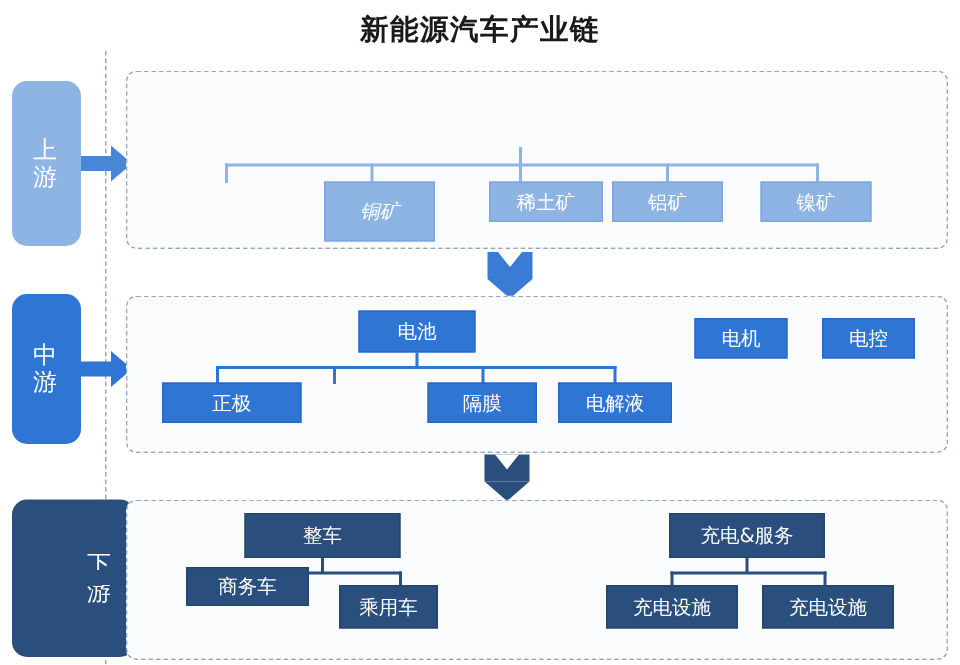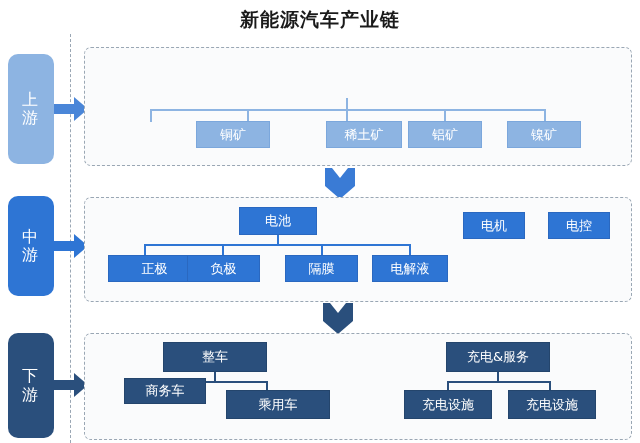--- a/index.html
+++ b/index.html
@@ -52,21 +52,21 @@
     justify-content: center;
     font-family: "DejaVu Sans", "Liberation Sans", sans-serif;
   }
   .tier-label span {
     display: block;
     width: 18px;
     word-break: break-all;
   }
   #tier-up    { left: 8px;  top: 54px;  height: 110px; background: #8db4e2; }
   #tier-mid   { left: 8px;  top: 196px; height: 100px; background: #2e75d4; }
-  #tier-down  { left: 8px;  top: 333px; height: 105px; background: #2a4f7c; }
+  #tier-down  { left: 8px;  top: 333px; height: 105px; background: #2a4f7c; padding-left: 36px; }
   
   .fat-arrow { position: absolute; }
   .fat-arrow .shaft {
     position: absolute;
     left: 0; top: 7px;
     width: 22px; height: 10px;
   }
   .fat-arrow .head {
     position: absolute;
     left: 20px; top: 0;
@@ -161,21 +161,21 @@
 
 
   <div class="ln ln-up" style="left:346px;top:98px;width:2px;height:12px;"></div>
   <div class="ln ln-up" style="left:150px;top:109px;width:396px;height:2px;"></div>
   <div class="ln ln-up" style="left:150px;top:109px;width:2px;height:13px;"></div>
   <div class="ln ln-up" style="left:247px;top:109px;width:2px;height:13px;"></div>
   <div class="ln ln-up" style="left:346px;top:109px;width:2px;height:13px;"></div>
   <div class="ln ln-up" style="left:444px;top:109px;width:2px;height:13px;"></div>
   <div class="ln ln-up" style="left:544px;top:109px;width:2px;height:13px;"></div>
 
-  <div class="node n-up" style="left:196px;top:121px;width:74px;height:27px;">铜矿</div>
+  <div class="node n-up" style="left:216px;top:121px;width:74px;height:40px;font-style:italic;">铜矿</div>
   <div class="node n-up" style="left:326px;top:121px;width:76px;height:27px;">稀土矿</div>
   <div class="node n-up" style="left:408px;top:121px;width:74px;height:27px;">铝矿</div>
   <div class="node n-up" style="left:507px;top:121px;width:74px;height:27px;">镍矿</div>
 
   <div class="chev" id="chev-1">
     <div class="bar"></div>
     <div class="notch"></div>
     <div class="tip"></div>
   </div>
 
@@ -191,21 +191,20 @@
   <div class="node n-mid" style="left:239px;top:207px;width:78px;height:28px;">电池</div>
 
   <div class="ln ln-mid" style="left:277px;top:235px;width:2px;height:10px;"></div>
   <div class="ln ln-mid" style="left:144px;top:244px;width:267px;height:2px;"></div>
   <div class="ln ln-mid" style="left:144px;top:244px;width:2px;height:12px;"></div>
   <div class="ln ln-mid" style="left:222px;top:244px;width:2px;height:12px;"></div>
   <div class="ln ln-mid" style="left:321px;top:244px;width:2px;height:12px;"></div>
   <div class="ln ln-mid" style="left:409px;top:244px;width:2px;height:12px;"></div>
 
   <div class="node n-mid" style="left:108px;top:255px;width:93px;height:27px;">正极</div>
-  <div class="node n-mid" style="left:187px;top:255px;width:73px;height:27px;">负极</div>
   <div class="node n-mid" style="left:285px;top:255px;width:73px;height:27px;">隔膜</div>
   <div class="node n-mid" style="left:372px;top:255px;width:76px;height:27px;">电解液</div>
 
   <div class="node n-mid" style="left:463px;top:212px;width:62px;height:27px;">电机</div>
   <div class="node n-mid" style="left:548px;top:212px;width:62px;height:27px;">电控</div>
 
   <div class="chev" id="chev-2">
     <div class="bar"></div>
     <div class="notch"></div>
     <div class="tip"></div>
@@ -219,21 +218,21 @@
     <div class="head"></div>
   </div>
   <div class="frame" id="frame-down"></div>
 
   <div class="node n-down" style="left:163px;top:342px;width:104px;height:30px;">整车</div>
   <div class="ln ln-down" style="left:214px;top:372px;width:2px;height:10px;"></div>
   <div class="ln ln-down" style="left:164px;top:381px;width:104px;height:2px;"></div>
   <div class="ln ln-down" style="left:164px;top:381px;width:2px;height:10px;"></div>
   <div class="ln ln-down" style="left:266px;top:381px;width:2px;height:10px;"></div>
   <div class="node n-down" style="left:124px;top:378px;width:82px;height:26px;">商务车</div>
-  <div class="node n-down" style="left:226px;top:390px;width:104px;height:29px;font-family:Liberation Mono, monospace;">乘用车</div>
+  <div class="node n-down" style="left:226px;top:390px;width:66px;height:29px;font-family:Liberation Mono, monospace;">乘用车</div>
 
   <div class="node n-down" style="left:446px;top:342px;width:104px;height:30px;">充电&amp;服务</div>
   <div class="ln ln-down" style="left:497px;top:372px;width:2px;height:10px;"></div>
   <div class="ln ln-down" style="left:447px;top:381px;width:104px;height:2px;"></div>
   <div class="ln ln-down" style="left:447px;top:381px;width:2px;height:10px;"></div>
   <div class="ln ln-down" style="left:549px;top:381px;width:2px;height:10px;"></div>
   <div class="node n-down" style="left:404px;top:390px;width:88px;height:29px;">充电设施</div>
   <div class="node n-down" style="left:508px;top:390px;width:88px;height:29px;">充电设施</div>
 
 </div>

